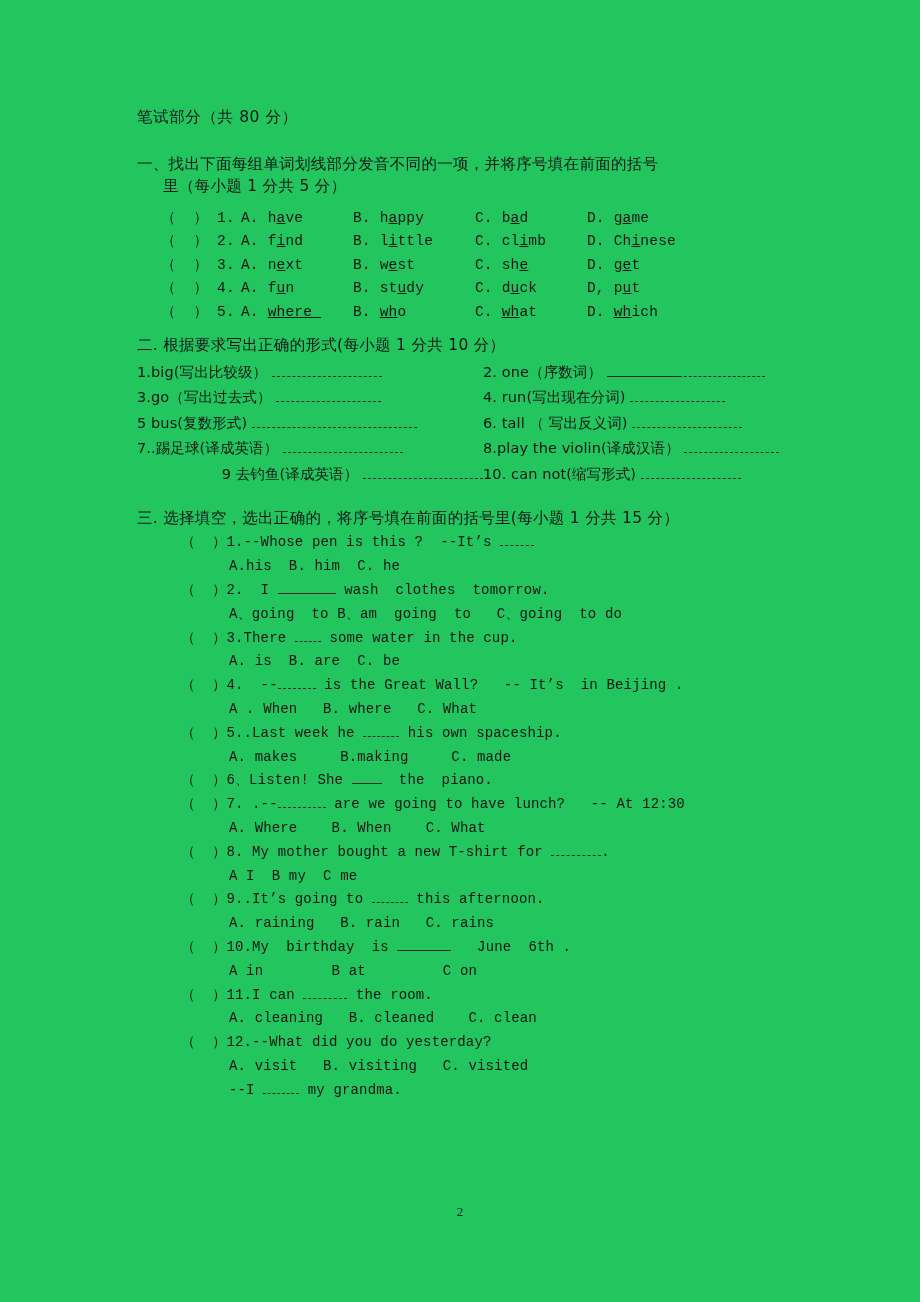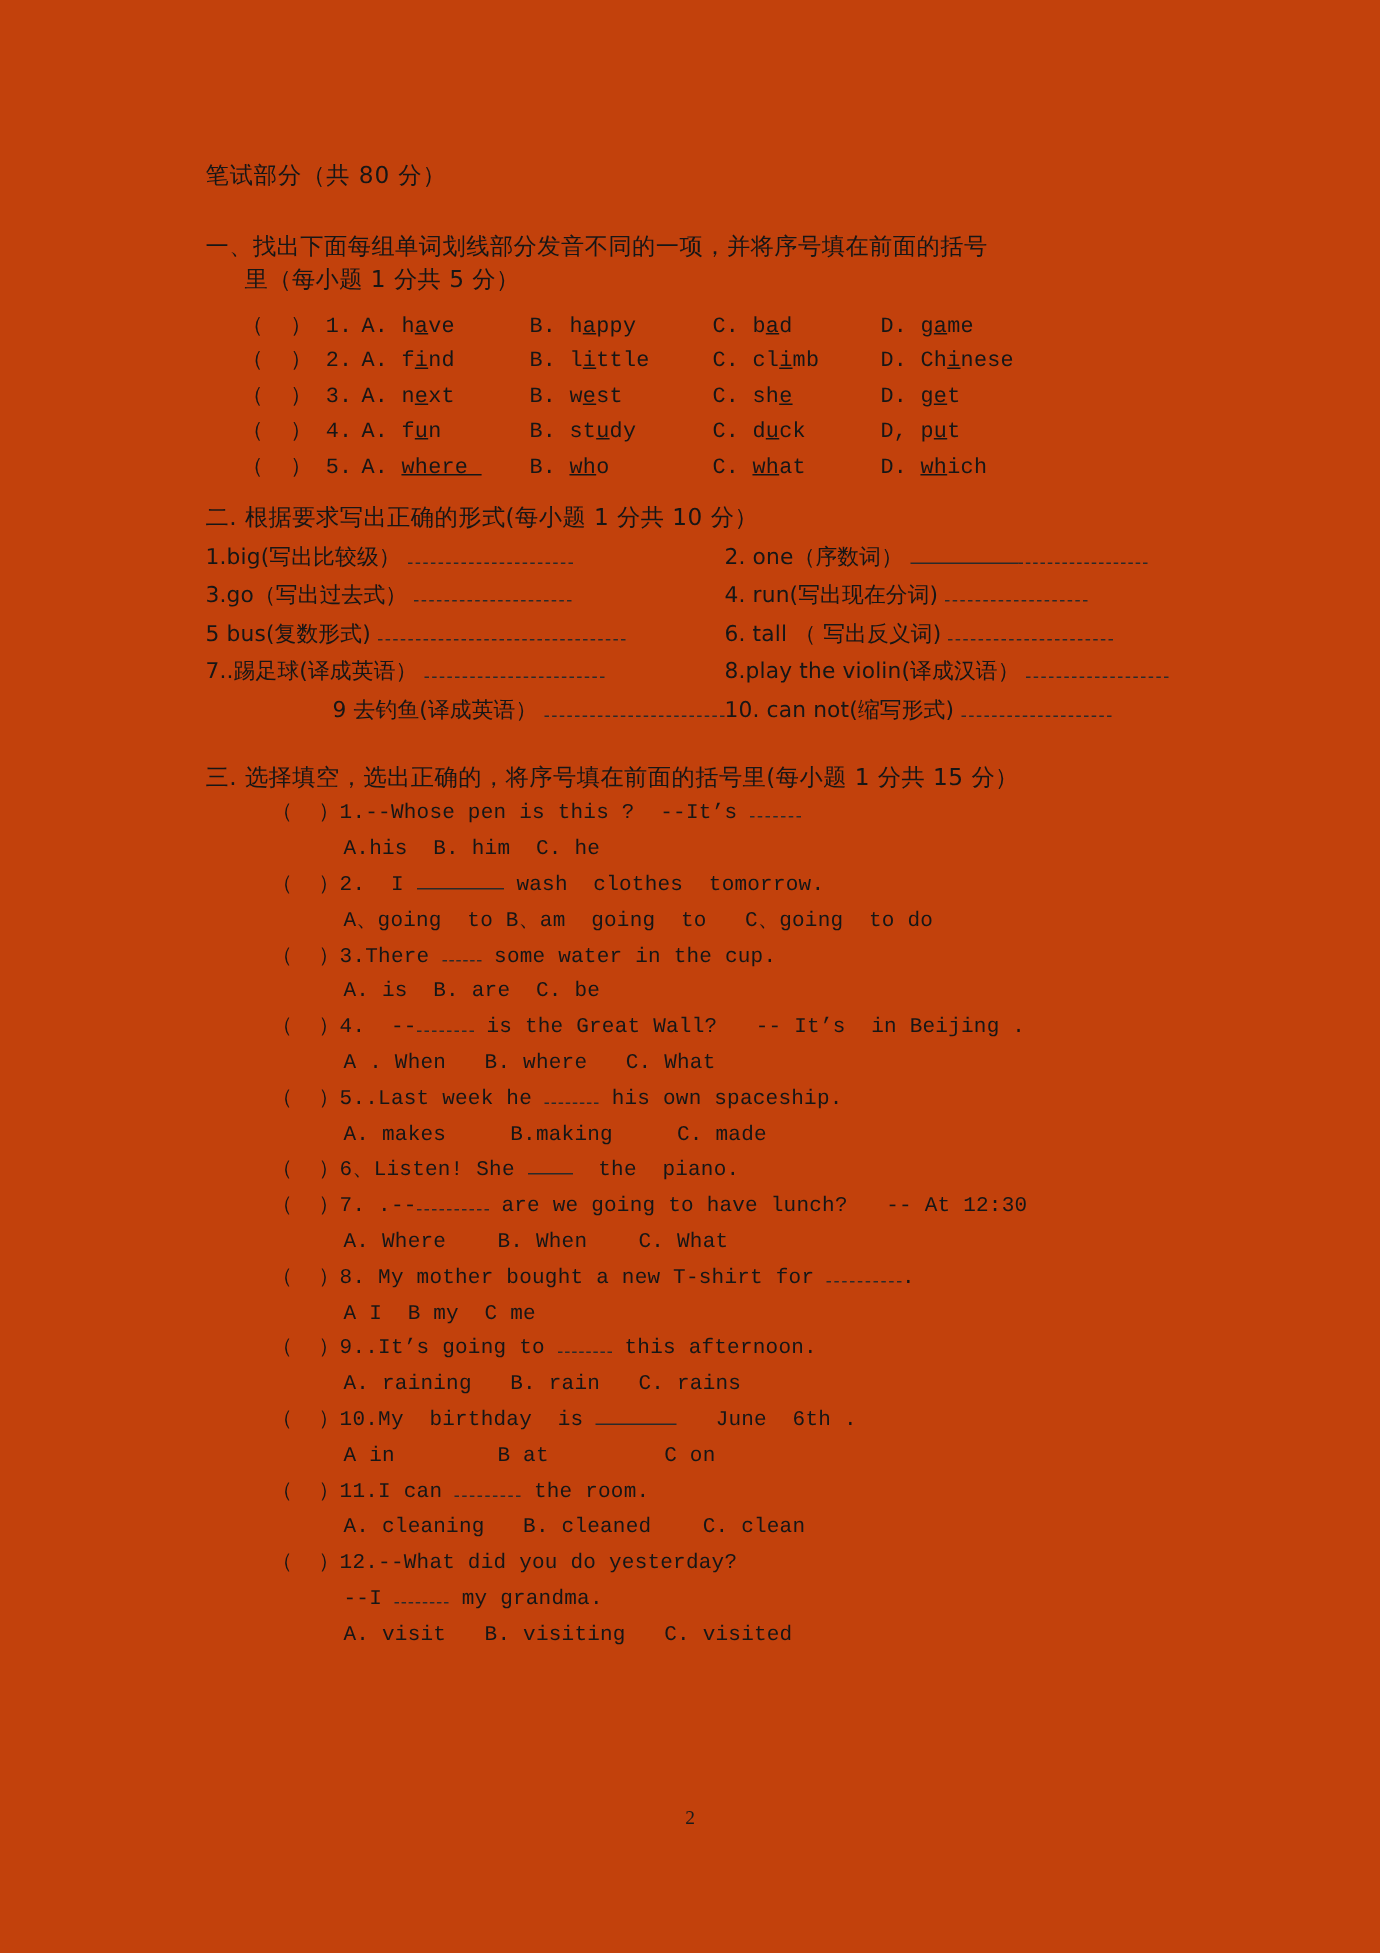--- a/index.html
+++ b/index.html
@@ -13,21 +13,21 @@
     position: relative;
     font-family: "Liberation Serif", "DejaVu Serif", serif;
     color: #161616;
     overflow: hidden;
   }
   .page {
     position: absolute;
     left: 0; top: 0;
     width: 920px;
     height: 1302px;
-    background: #c2410c;
+    background: #22c55e;
   }
   .content {
     position: absolute;
     left: 137px;
     top: 108px;
     width: 680px;
   }
 
   
   .mono {
@@ -166,21 +166,21 @@
           <div class="qrow opt mono">A. Where    B. When    C. What</div>
           <div class="qrow mono"><span>（  ）8. My mother bought a new T-shirt for </span><span class="dash" style="width: 50px;"></span><span>.</span></div>
           <div class="qrow opt mono">A I  B my  C me</div>
           <div class="qrow mono"><span>（  ）9..It’s going to </span><span class="dash" style="width: 36px;"></span><span> this afternoon.</span></div>
           <div class="qrow opt mono">A. raining   B. rain   C. rains</div>
           <div class="qrow mono"><span>（  ）10.My  birthday  is </span><span class="solid" style="width: 54px;"></span><span>   June  6th .</span></div>
           <div class="qrow opt mono">A in        B at         C on</div>
           <div class="qrow mono"><span>（  ）11.I can </span><span class="dash" style="width: 44px;"></span><span> the room.</span></div>
           <div class="qrow opt mono">A. cleaning   B. cleaned    C. clean</div>
           <div class="qrow mono"><span>（  ）12.--What did you do yesterday?</span></div>
+          <div class="qrow opt mono">A. visit   B. visiting   C. visited</div>
           <div class="qrow sub mono"><span>--I </span><span class="dash" style="width: 36px;"></span><span> my grandma.</span></div>
-          <div class="qrow opt mono">A. visit   B. visiting   C. visited</div>
         </div>
     </div>
 
   </div>
 
   <div class="folio">2</div>
 </div>
 
 </body></html>

